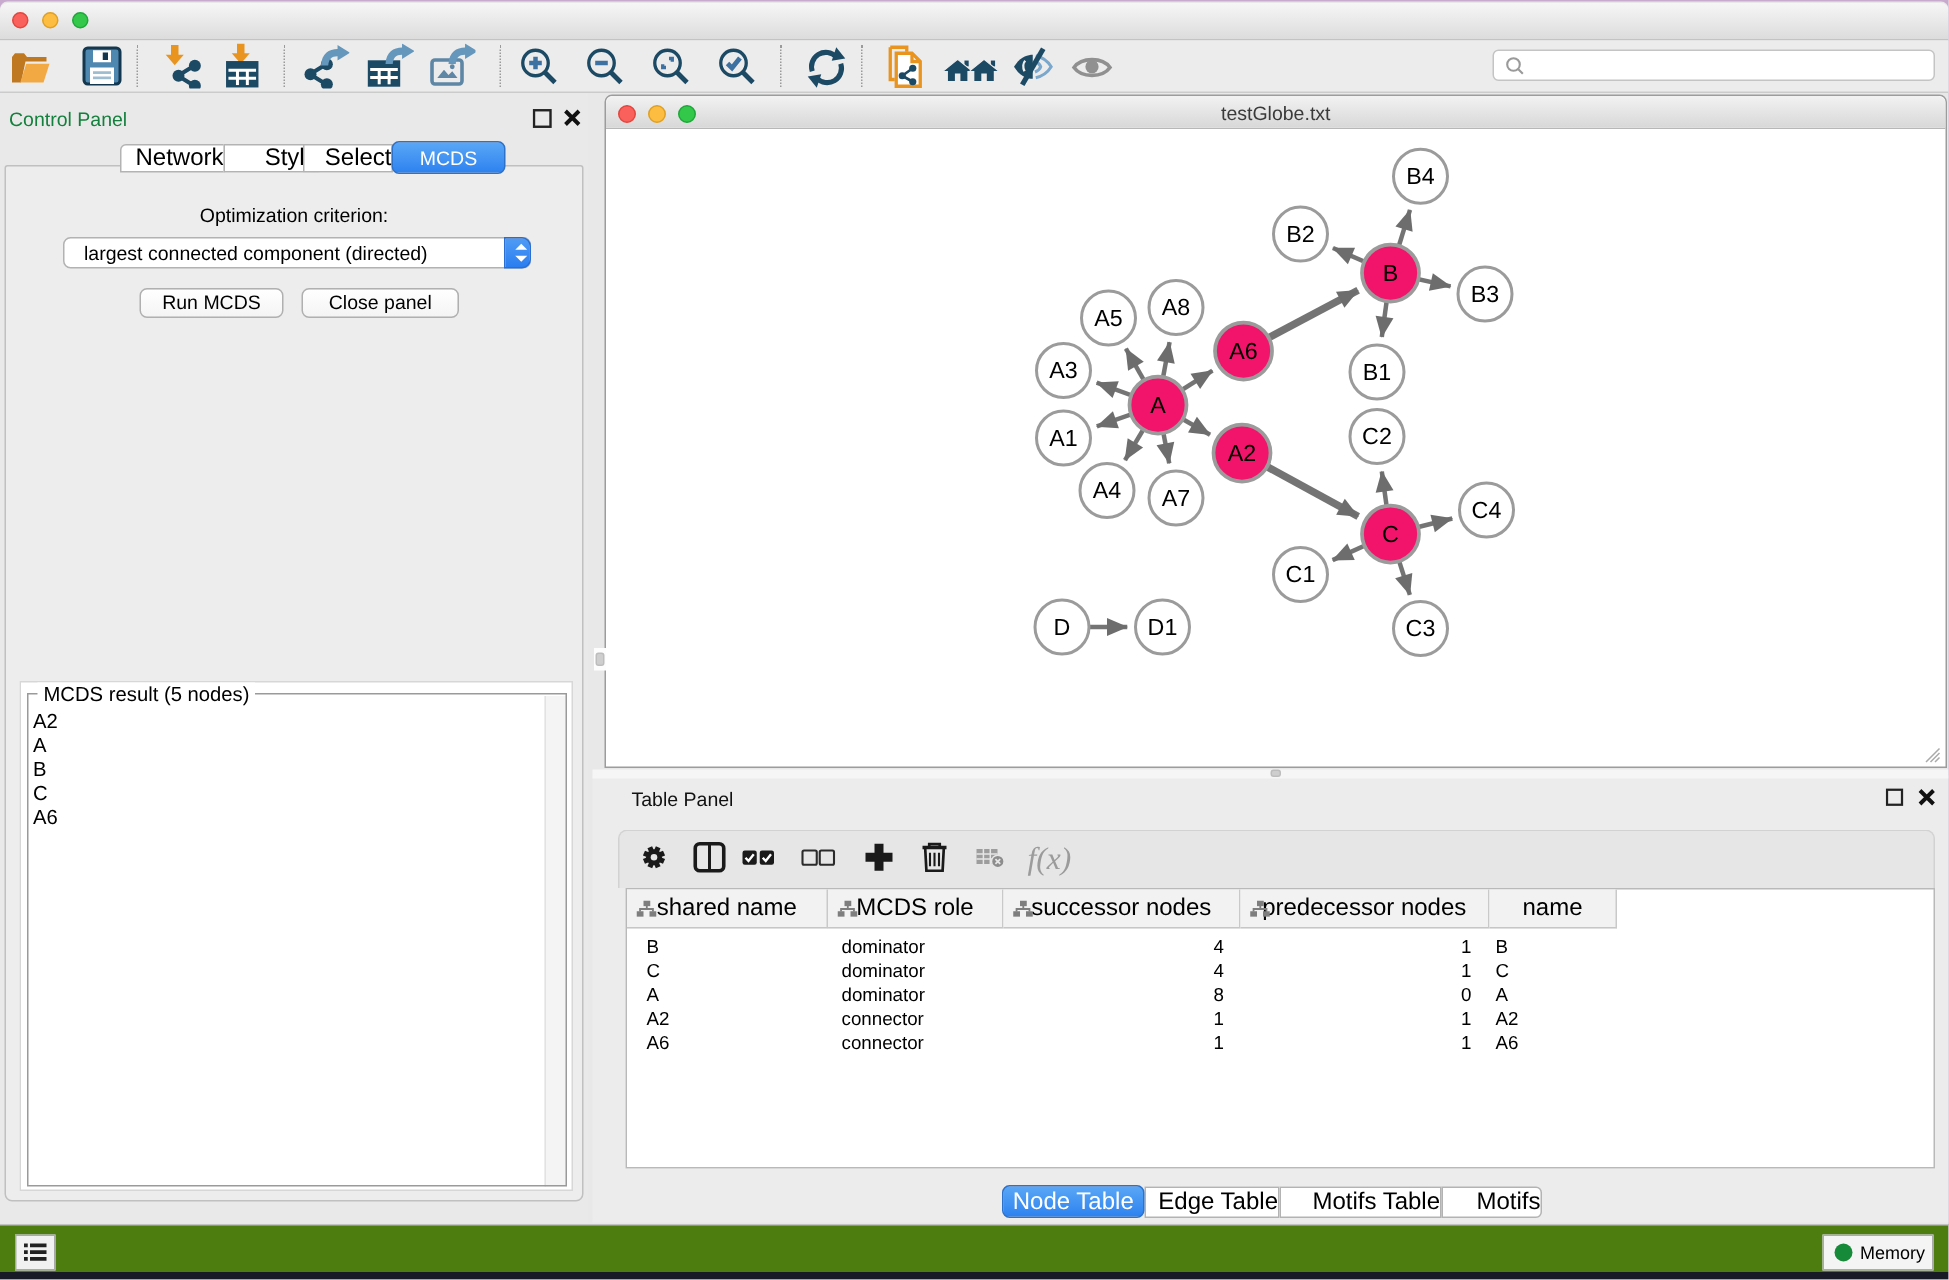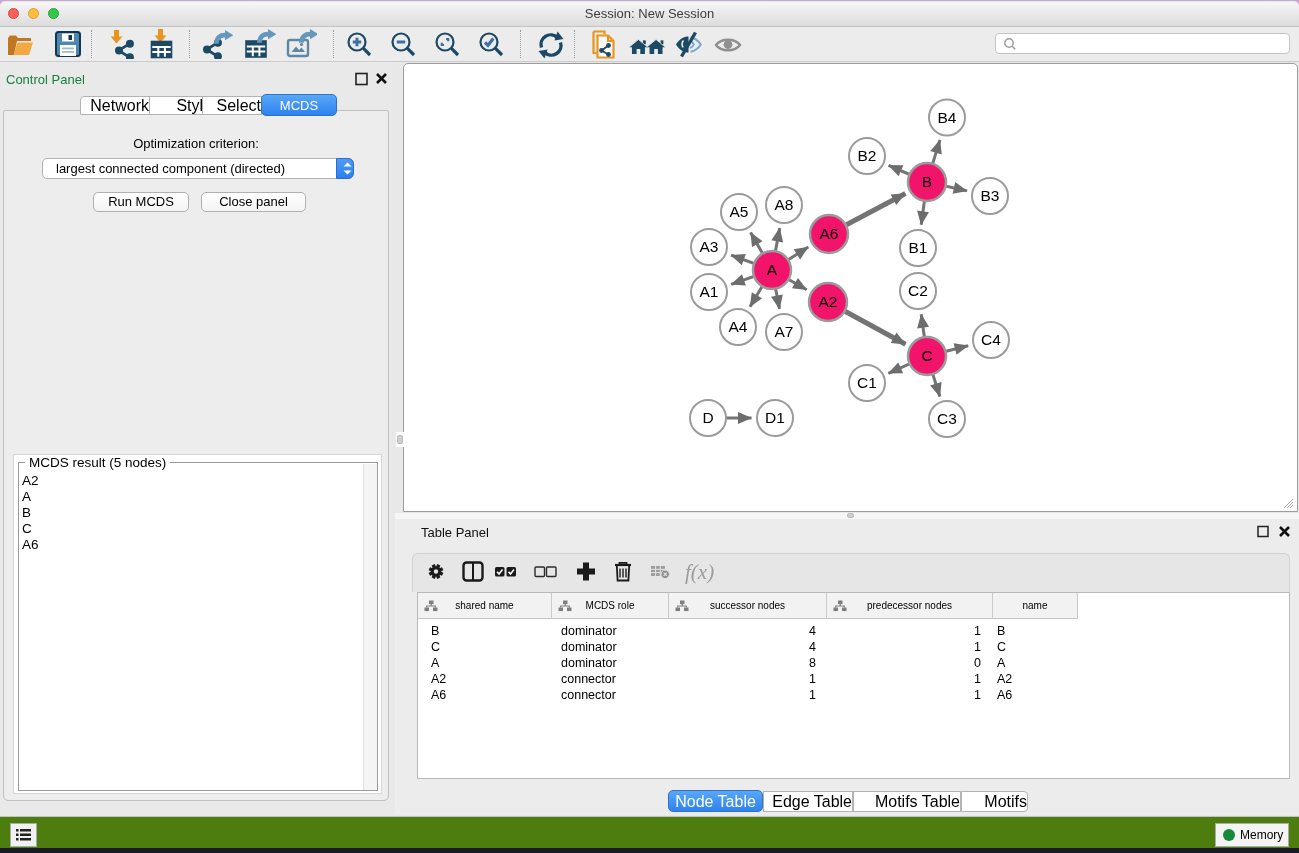--- a/index.html
+++ b/index.html
@@ -31,37 +31,36 @@
 
 .netwin{position:absolute;left:403px;top:63px;width:895px;height:449px;background:#fff;border:1px solid #9c9c9c;border-radius:5px 5px 0 0}
 .nettb{position:absolute;left:0;top:0;width:100%;height:22px;background:linear-gradient(#f2f2f2,#d8d8d8);border-bottom:1px solid #b7b7b7;border-radius:5px 5px 0 0}
 .ntl{position:absolute;top:6px;width:12px;height:12px;border-radius:50%}
 .nettitle{position:absolute;top:4px;width:100%;text-align:center;font-size:13px;color:#3a3a3a}
 
 .tpanel{position:absolute;left:395px;top:517px;width:904px;height:298px;background:#ececec}
 .tptitle{position:absolute;left:26px;top:8px;font-size:13px;color:#111}
 .ttoolbar{position:absolute;left:17px;top:36px;width:878px;height:39px;background:#e6e6e6;border:1px solid #d2d2d2;border-bottom:none;border-radius:6px 6px 0 0}
 .tgrid{position:absolute;left:22px;top:75px;width:873px;height:187px;background:#fff;border:1px solid #b9b9b9}
-.th{position:absolute;top:0;height:26px;border-right:1px solid #c9c9c9;border-bottom:1px solid #c6c6c6;text-align:center;line-height:26px;background:#f2f2f2;font-size:10px}
+.th{position:absolute;top:0;height:26px;border-right:1px solid #c9c9c9;border-bottom:1px solid #c6c6c6;text-align:center;line-height:26px;background:#f2f2f2;font-size:16px}
 .trow{position:absolute;font-size:12.5px;color:#000;height:16px;line-height:16px}
 .btab{position:absolute;height:21px;background:#fff;border:1px solid #b3b3b3;text-align:right;line-height:20px;color:#000}
 .btabsel{position:absolute;height:22px;background:linear-gradient(#59a7f7,#2e82ef);border:1px solid #2e71c8;border-radius:5px;color:#fff;text-align:center;line-height:21px}
 
 .statusbar{position:absolute;left:0;top:816px;width:1299px;height:32px;background:#4d7c0f;border-top:1px solid #c2c2c2}
 .membtn{position:absolute;left:1215px;top:6px;width:74px;height:24px;background:#f4f4f4;border:1px solid #ababab;font-size:12px;line-height:22px}
 .listbtn{position:absolute;left:10px;top:6px;width:27px;height:24px;background:#f1f1f1;border:1px solid #a9a9a9}
 .bottomdark{position:absolute;left:0;top:848px;width:1299px;height:5px;background:#181b26}
 </style></head>
 <body>
 <div class="appwin"></div>
 <div class="titlebar">
  <div class="tl" style="left:7.5px;background:#fb615c;border:0.5px solid #e2463d"></div>
  <div class="tl" style="left:27.5px;background:#fdbd40;border:0.5px solid #dfa023"></div>
  <div class="tl" style="left:47.5px;background:#34c84a;border:0.5px solid #1ea73a"></div>
- <div class="title">Session: New Session</div>
 </div>
 <div class="toolbar">
  <svg class="ticon" style="left:5px;top:4px" width="30" height="28" viewBox="0 0 30 28">
       <path d="M3 7 L3 24 L9 24 L12 10 L26 10 L26 7 L13 7 L11 4.5 L5 4.5 Z" fill="#c07820"></path>
       <path d="M12.5 11.5 L28 11.5 L24 24 L8.5 24 Z" fill="#f2a944"></path>
     </svg>
  <svg class="ticon" style="left:53px;top:2px" width="30" height="30" viewBox="0 0 30 30">
       <rect x="3" y="3" width="24" height="24" rx="2.5" fill="#4e87b0" stroke="#12374e" stroke-width="2"></rect>
       <rect x="9" y="4.5" width="12" height="8" fill="#fff"></rect>
       <rect x="15.5" y="6" width="3.5" height="5" fill="#12374e"></rect>
@@ -233,20 +232,26 @@
 <div class="btn" style="left:201px;width:105px">Close panel</div>
 <div class="resultbox">
   <div class="rscroll"></div>
   <div class="fieldset">
       <div class="legend">MCDS result (5 nodes)</div>
     </div>
   <div class="rlist">A2<br>A<br>B<br>C<br>A6</div>
 </div>
 
 <div class="netwin">
+ <div class="nettb">
+  <div class="ntl" style="left:8px;background:#fb615c;border:0.5px solid #e2463d"></div>
+  <div class="ntl" style="left:28px;background:#fdbd40;border:0.5px solid #dfa023"></div>
+  <div class="ntl" style="left:48px;background:#34c84a;border:0.5px solid #1ea73a"></div>
+  <div class="nettitle">testGlobe.txt</div>
+ </div>
  <svg style="position:absolute;right:2px;bottom:1px" width="13" height="13" viewBox="0 0 13 13">
   <path d="M2 11 L11 2 M5 11 L11 5 M8 11 L11 8" stroke="#aaa" stroke-width="1"></path>
  </svg>
 </div>
 <svg class="abs" style="left:404px;top:86px" width="894" height="425" viewBox="404 86 894 425" font-family="Liberation Sans, sans-serif">
 <defs>
       <marker id="ah" markerUnits="userSpaceOnUse" markerWidth="15" markerHeight="13" viewBox="0 0 15 13" refX="14" refY="6.5" orient="auto">
         <path d="M0.5 0.5 L14.5 6.5 L0.5 12.5 Z" fill="#6d6d6d"></path>
       </marker>
     </defs>

